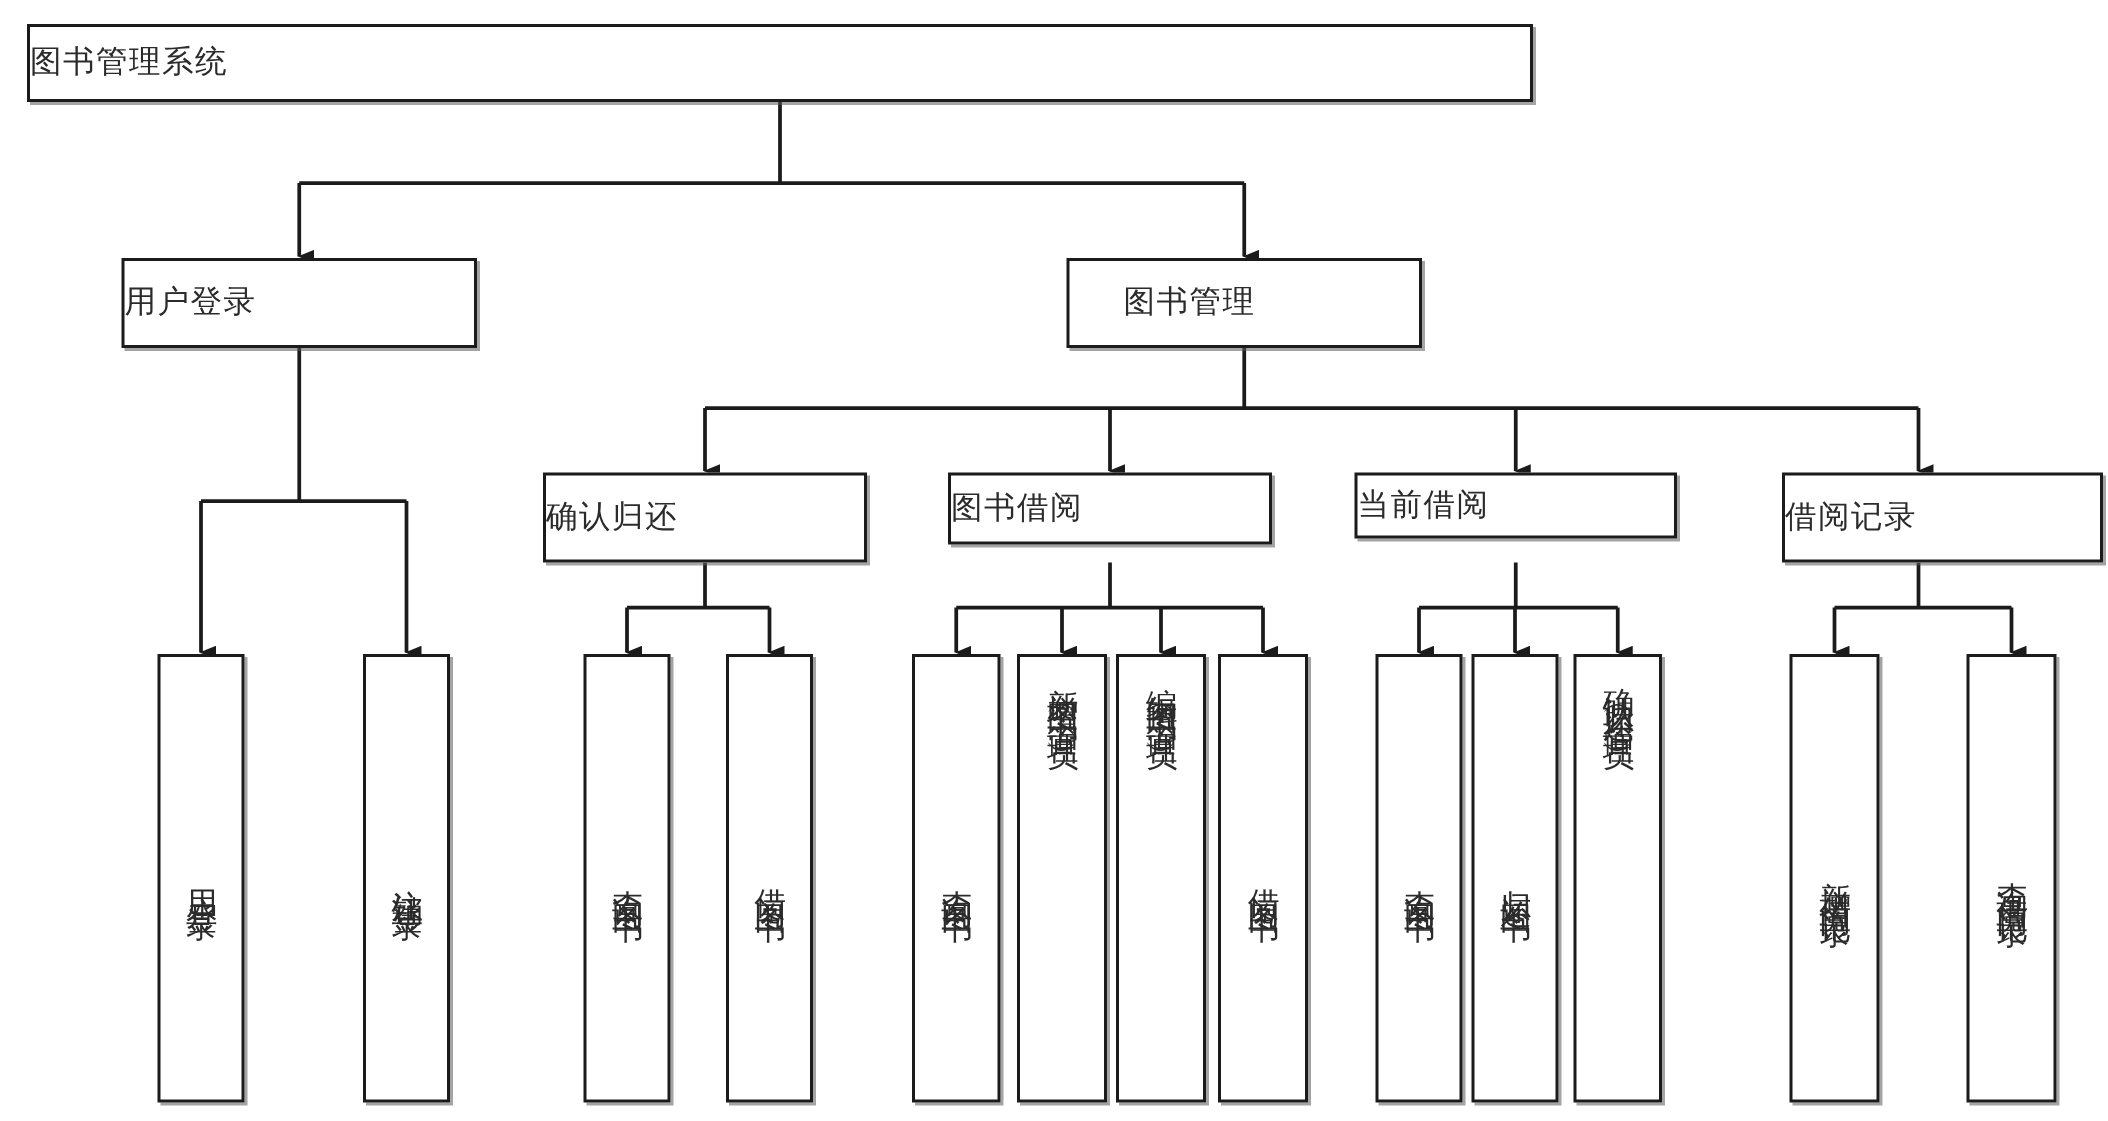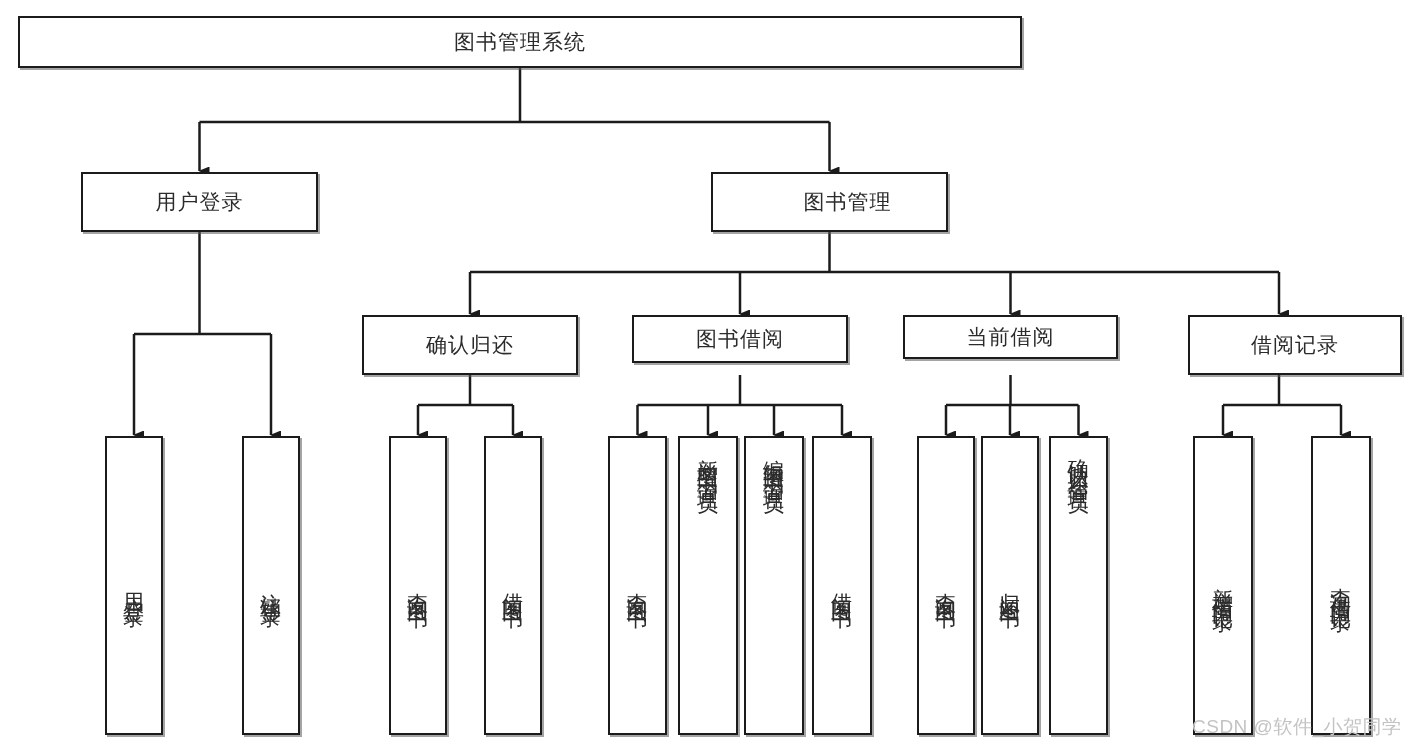--- a/index.html
+++ b/index.html
@@ -26,21 +26,21 @@
     pointer-events: none;
   }
   .node {
     position: absolute;
     box-sizing: border-box;
     background: #ffffff;
     border: 2px solid #1b1b1b;
     box-shadow: 2px 2px 0 rgba(90,90,90,0.55);
     display: flex;
     align-items: center;
-    justify-content: center;
+    justify-content: flex-start;
     color: #2b2b2b;
   }
   .node.horiz .node-label {
     font-size: 21px;
     line-height: 1.2;
     letter-spacing: 1px;
     white-space: nowrap;
   }
   .node.vert {
     align-items: flex-start;
@@ -170,14 +170,13 @@
         <span class="node-label">确认归还（管理员）</span>
       </div>
       <div class="node vert centered" style="left: 1193px; top: 436px; width: 60px; height: 299px;">
         <span class="node-label">新增借阅记录</span>
       </div>
       <div class="node vert centered" style="left: 1311px; top: 436px; width: 60px; height: 299px;">
         <span class="node-label">查询借阅记录</span>
       </div>
     </div>
 
-  <div class="watermark" style="left: 1192px; top: 714px;">CSDN @软件_小贺同学</div>
 </div>
 
 </body></html>

